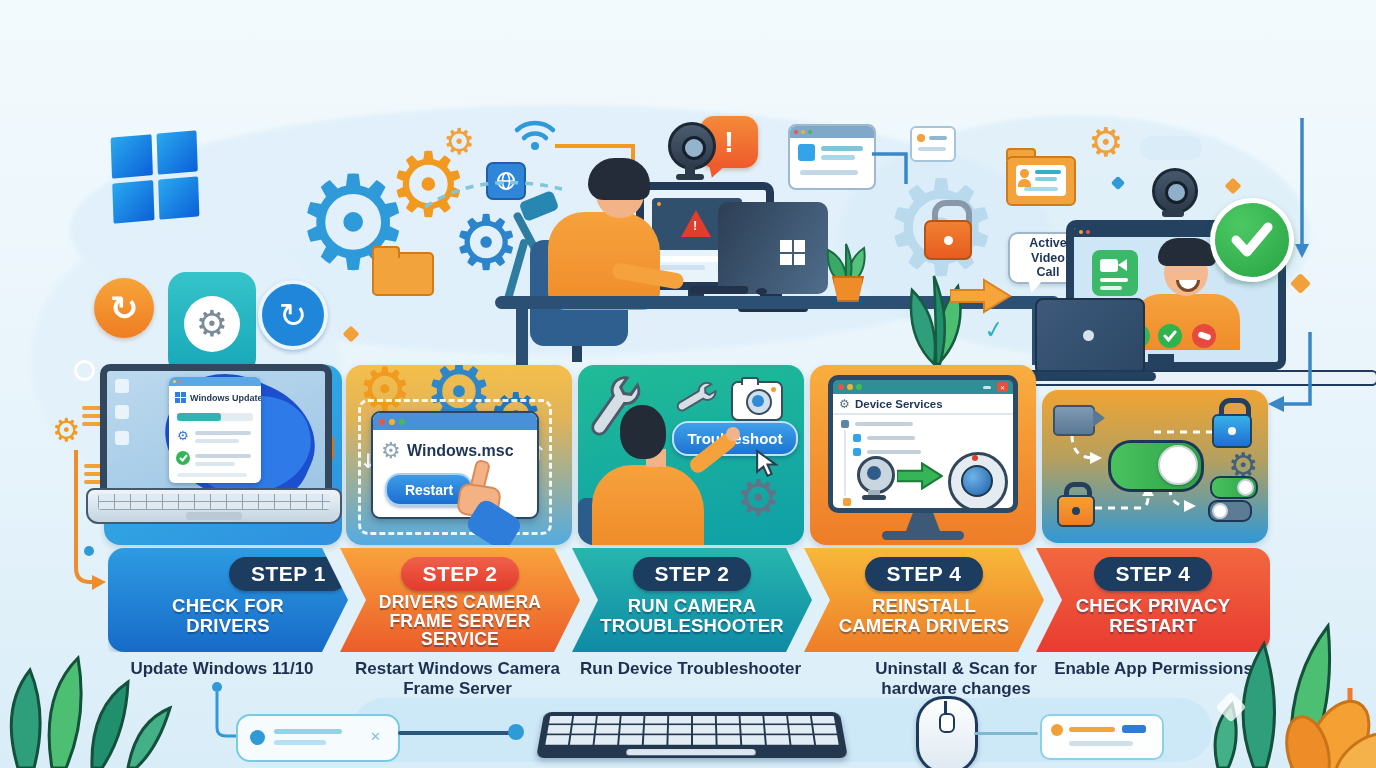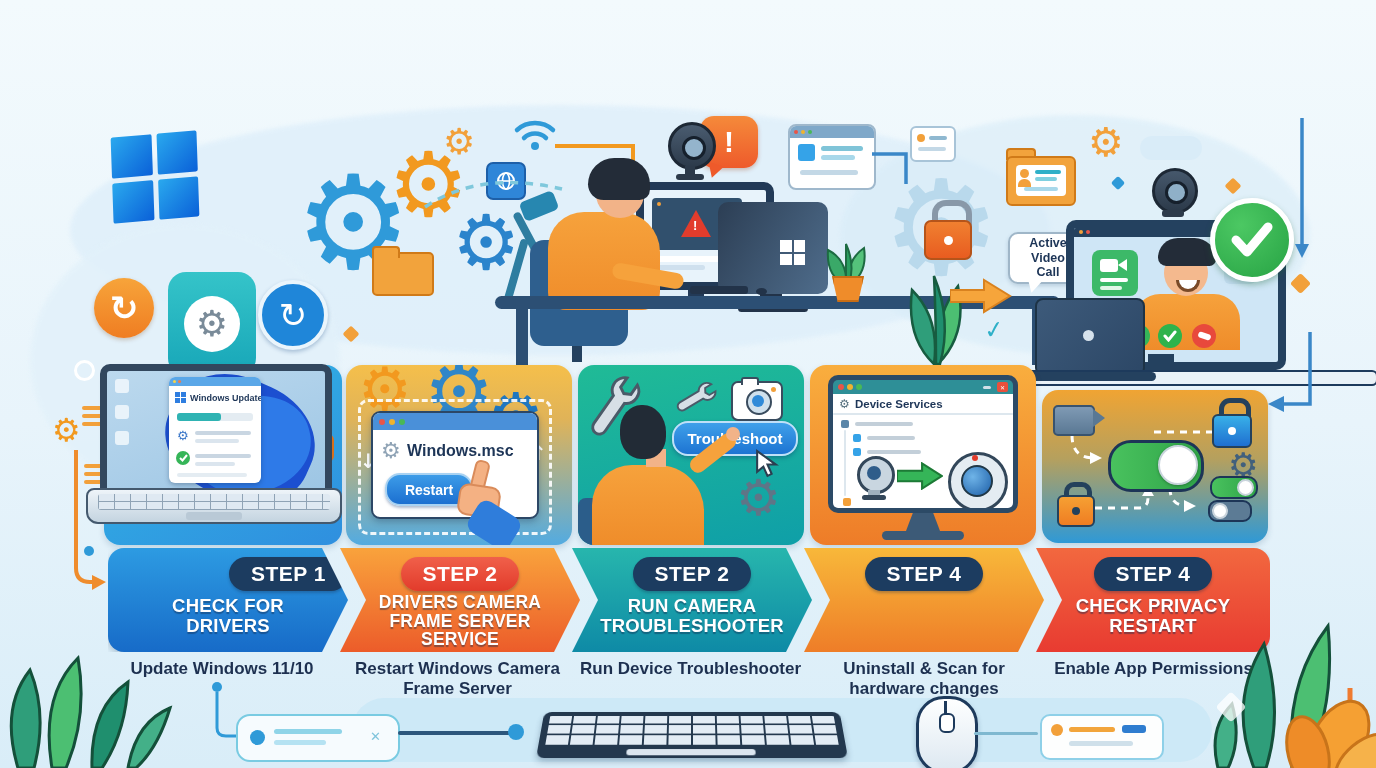--- a/index.html
+++ b/index.html
@@ -455,30 +455,31 @@
   <div class="chev chev-mid" style="left:340px;width:240px;background:linear-gradient(180deg,#f9a33c,#ec5c2a);">
     <div class="badge" style="background:linear-gradient(180deg,#f0604a,#e23b2b);"><span>STEP 2</span></div>
     <div class="chev-title" style="margin-top:2px;font-size:17.5px;">DRIVERS CAMERA FRAME SERVER SERVICE</div>
   </div>
   <div class="chev chev-mid" style="left:572px;width:240px;background:linear-gradient(180deg,#27b6ad,#0e8aa6);">
     <div class="badge" style="background:#1c3c60;"><span>STEP 2</span></div>
     <div class="chev-title">RUN CAMERA TROUBLESHOOTER</div>
   </div>
   <div class="chev chev-mid" style="left:804px;width:240px;background:linear-gradient(180deg,#f8b83a,#ee7d28);">
     <div class="badge" style="background:#1c3c60;"><span>STEP 4</span></div>
+    <div class="chev-title">REINSTALL CAMERA DRIVERS</div>
   </div>
   <div class="chev chev-last" style="left:1036px;width:234px;background:linear-gradient(180deg,#f2683f,#e83b31);">
     <div class="badge" style="background:#1c3c60;"><span>STEP 4</span></div>
     <div class="chev-title">CHECK PRIVACY RESTART</div>
   </div>
 
   <div class="caption" style="left:112px;width:220px;">Update Windows 11/10</div>
   <div class="caption" style="left:345px;width:225px;">Restart Windows Camera Frame Server</div>
   <div class="caption" style="left:578px;width:225px;">Run Device Troubleshooter</div>
-  <div class="caption" style="left:810px;width:228px;">Uninstall &amp; Scan for hardware changes</div>
+  <div class="caption" style="left:842px;width:228px;">Uninstall &amp; Scan for hardware changes</div>
   <div class="caption" style="left:1046px;width:215px;">Enable App Permissions</div>
 
   <div class="p" style="left:352px;top:698px;width:860px;height:64px;border-radius:32px;background:#cde9f7;"></div>
 
   <div class="p r" style="left:212px;top:682px;width:10px;height:10px;background:#2f9ad8;"></div>
   <svg class="p" style="left:206px;top:692px;" width="34" height="48" viewBox="0 0 34 48">
       <path d="M11 0 V36 Q11 44 20 44 H32" stroke="#2f9ad8" stroke-width="3" fill="none"></path>
     </svg>
   <div class="p" style="left:236px;top:714px;width:160px;height:44px;border-radius:14px;background:#f6fbfe;border:2px solid #79cbe2;">
     <div class="p r" style="left:12px;top:14px;width:15px;height:15px;background:#2f9ad8;"></div>

